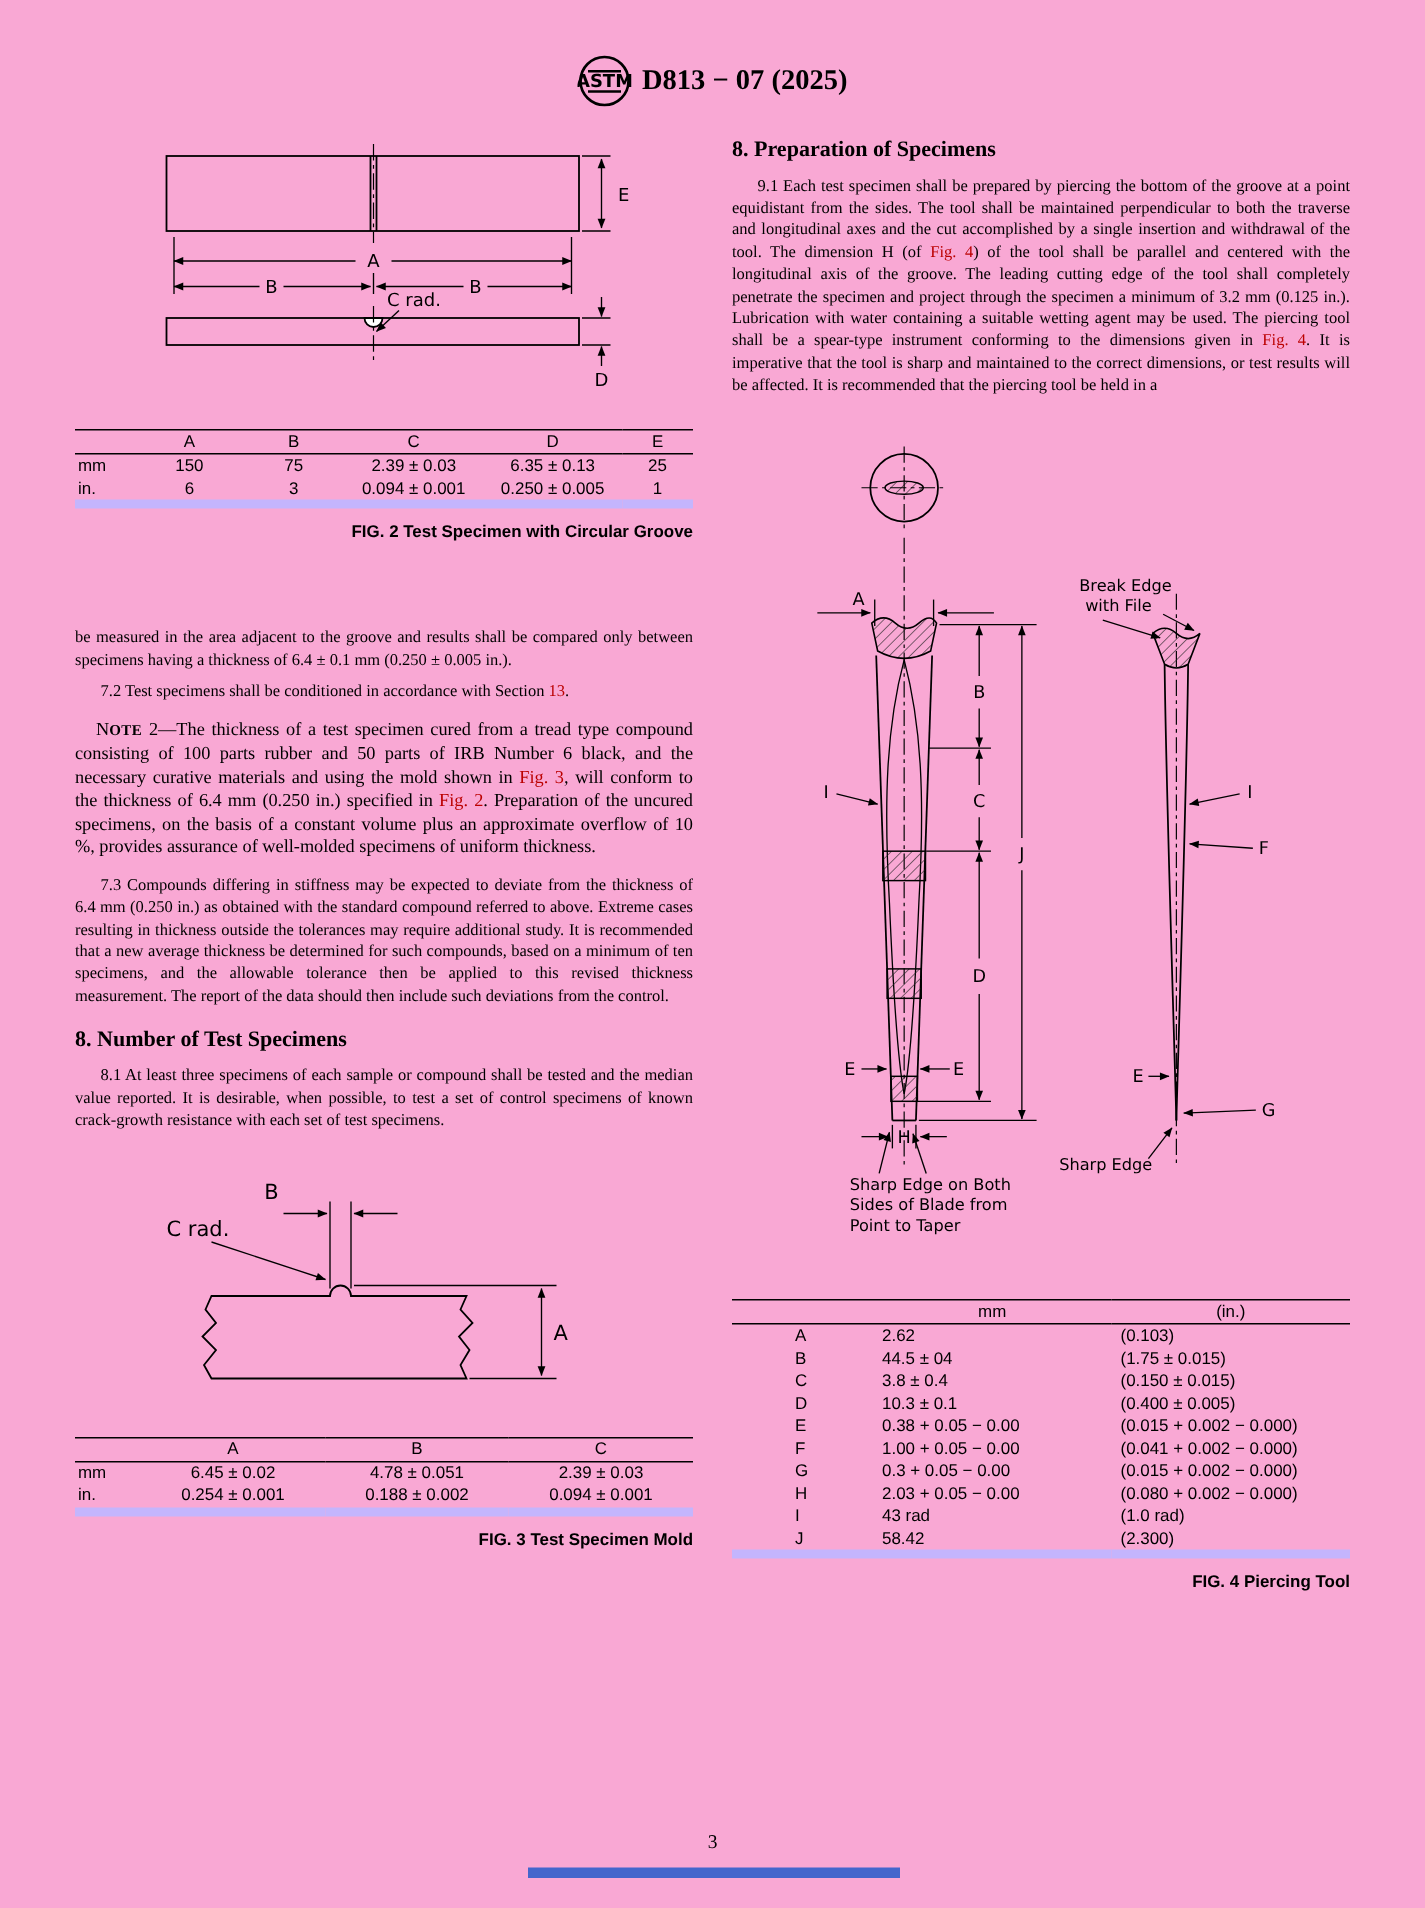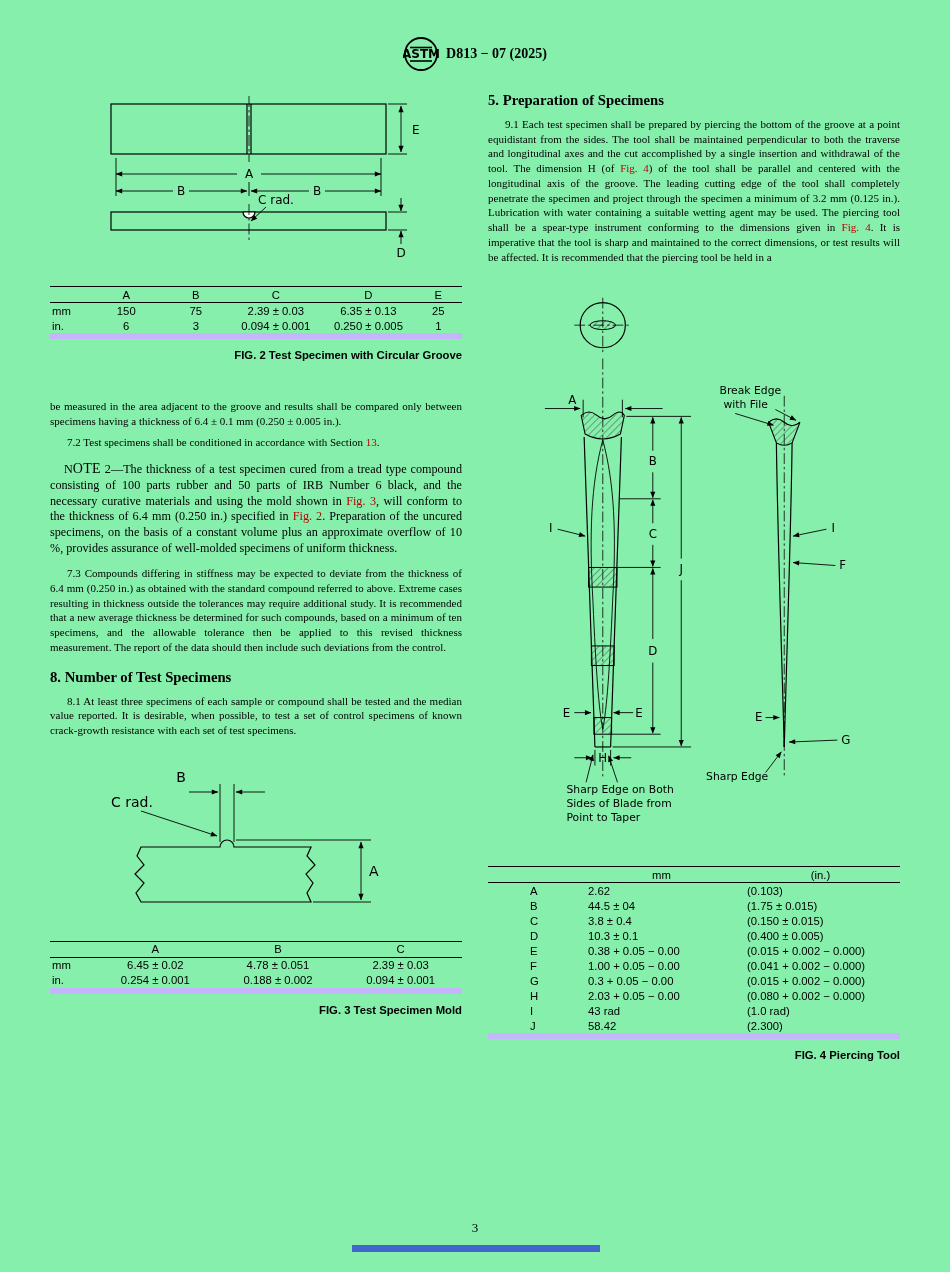--- a/index.html
+++ b/index.html
@@ -1,25 +1,25 @@
 <!DOCTYPE html>
 <html style="--ref_color: #bb0000; --footer_bar_color: #4466cc;"><head>
 <meta charset="utf-8">
 <style>
   html,body{margin:0;padding:0;background:#fff;}
-  .page{width:950px;height:1272px;background:#86efac;margin:0 auto;position:relative;
+  .page{width:950px;height:1272px;background:#f9a8d4;margin:0 auto;position:relative;
         font-family:"Liberation Serif",serif;color:#000;overflow:hidden;}
   .header{position:absolute;top:36px;left:0;width:100%;display:flex;justify-content:center;align-items:center;gap:7px;}
-  .title{font-size:14px;font-weight:bold;}
+  .title{font-size:19px;font-weight:bold;}
   .columns{position:absolute;top:92px;left:50px;width:850px;display:flex;gap:26px;}
   .col{width:412px;}
   .para{font-size:11px;line-height:1.34;text-align:justify;margin:0 0 7px 0;}
   .first-indent{text-indent:17px;}
   .note{font-size:12.2px;line-height:1.28;text-align:justify;margin:10px 0 10px 0;text-indent:14px;}
-  .sc{font-size:14px;letter-spacing:.3px;}
+  .sc{font-size:10px;letter-spacing:.3px;font-weight:bold;}
   .ref{color:var(--ref_color,#bb0000);}
   .sec-head{font-size:14.7px;font-weight:bold;margin:14px 0 8px 0;}
   .figure{margin-top:2px;}
   .fig-svg{display:block;margin:0 auto;}
   .data-table{width:100%;border-collapse:collapse;font-family:"Liberation Sans",sans-serif;font-size:11.3px;margin:14px 0 2px 0;}
   .data-table th{font-weight:normal;border-top:1px solid #000;border-bottom:1px solid #000;padding:1.5px 2px;}
   .data-table td{padding:1.5px 2px;}
   .data-table tbody tr:last-child td{border-bottom:6px solid #c4b5fd;}
   .tbl-center th,.tbl-center td{text-align:center;}
   .tbl-center th:first-child,.tbl-center td:first-child{text-align:left;}
@@ -134,21 +134,21 @@
                 <td>3</td>
                 <td>0.094 ± 0.001</td>
                 <td>0.250 ± 0.005</td>
                 <td>1</td>
               </tr>
             </tbody>
           </table>
         <div class="fig-caption">FIG. 2 Test Specimen with Circular Groove</div>
       </div>
 
-      <p class="para" style="margin-top:38px"><span>be measured in the area adjacent to the groove and results shall be compared only between specimens having a thickness of 6.4 ± 0.1 mm (0.250 ± 0.005 in.).</span></p>
+      <p class="para" style="margin-top:57px"><span>be measured in the area adjacent to the groove and results shall be compared only between specimens having a thickness of 6.4 ± 0.1 mm (0.250 ± 0.005 in.).</span></p>
       <p class="para first-indent"><span>7.2 Test specimens shall be conditioned in accordance with Section </span><span class="ref">13</span><span>.</span></p>
       <p class="note"><span>N</span><span class="sc">OTE</span><span> 2—The thickness of a test specimen cured from a tread type compound consisting of 100 parts rubber and 50 parts of IRB Number 6 black, and the necessary curative materials and using the mold shown in </span><span class="ref">Fig. 3</span><span>, will conform to the thickness of 6.4 mm (0.250 in.) specified in </span><span class="ref">Fig. 2</span><span>. Preparation of the uncured specimens, on the basis of a constant volume plus an approximate overflow of 10 %, provides assurance of well-molded specimens of uniform thickness.</span></p>
       <p class="para first-indent"><span>7.3 Compounds differing in stiffness may be expected to deviate from the thickness of 6.4 mm (0.250 in.) as obtained with the standard compound referred to above. Extreme cases resulting in thickness outside the tolerances may require additional study. It is recommended that a new average thickness be determined for such compounds, based on a minimum of ten specimens, and the allowable tolerance then be applied to this revised thickness measurement. The report of the data should then include such deviations from the control.</span></p>
       <h3 class="sec-head">8. Number of Test Specimens</h3>
       <p class="para first-indent"><span>8.1 At least three specimens of each sample or compound shall be tested and the median value reported. It is desirable, when possible, to test a set of control specimens of known crack-growth resistance with each set of test specimens.</span></p>
 
       <div class="figure" style="margin-top:24px">
         <svg class="fig-svg" width="390" height="165" viewBox="0 0 390 165">
           <defs>
             <marker id="ah3" viewBox="0 0 10 10" refX="9.5" refY="5" markerWidth="9" markerHeight="6.5" orient="auto-start-reverse" markerUnits="userSpaceOnUse">
@@ -199,21 +199,21 @@
                 <td>0.094 ± 0.001</td>
               </tr>
             </tbody>
           </table>
         <div class="fig-caption">FIG. 3 Test Specimen Mold</div>
       </div>
     </div>
 
     <div class="col">
 
-      <h3 class="sec-head" style="margin-top:0">5. Preparation of Specimens</h3>
+      <h3 class="sec-head" style="margin-top:0">8. Preparation of Specimens</h3>
       <p class="para first-indent"><span>9.1 Each test specimen shall be prepared by piercing the bottom of the groove at a point equidistant from the sides. The tool shall be maintained perpendicular to both the traverse and longitudinal axes and the cut accomplished by a single insertion and withdrawal of the tool. The dimension H (of </span><span class="ref">Fig. 4</span><span>) of the tool shall be parallel and centered with the longitudinal axis of the groove. The leading cutting edge of the tool shall completely penetrate the specimen and project through the specimen a minimum of 3.2 mm (0.125 in.). Lubrication with water containing a suitable wetting agent may be used. The piercing tool shall be a spear-type instrument conforming to the dimensions given in </span><span class="ref">Fig. 4</span><span>. It is imperative that the tool is sharp and maintained to the correct dimensions, or test results will be affected. It is recommended that the piercing tool be held in a</span></p>
 
       <div class="figure" style="margin-top:14px">
         <svg class="fig-svg" width="412" height="574" viewBox="0 0 420 585">
           <defs>
             <marker id="ah4" viewBox="0 0 10 10" refX="9.5" refY="5" markerWidth="9" markerHeight="6.5" orient="auto-start-reverse" markerUnits="userSpaceOnUse">
               <path d="M0,1 L10,5 L0,9 Z" fill="#000"></path>
             </marker>
             <pattern id="hatch4" patternUnits="userSpaceOnUse" width="5" height="5" patternTransform="rotate(45)">
               <line x1="0" y1="0" x2="0" y2="5" stroke="#222" stroke-width="0.8"></line>

